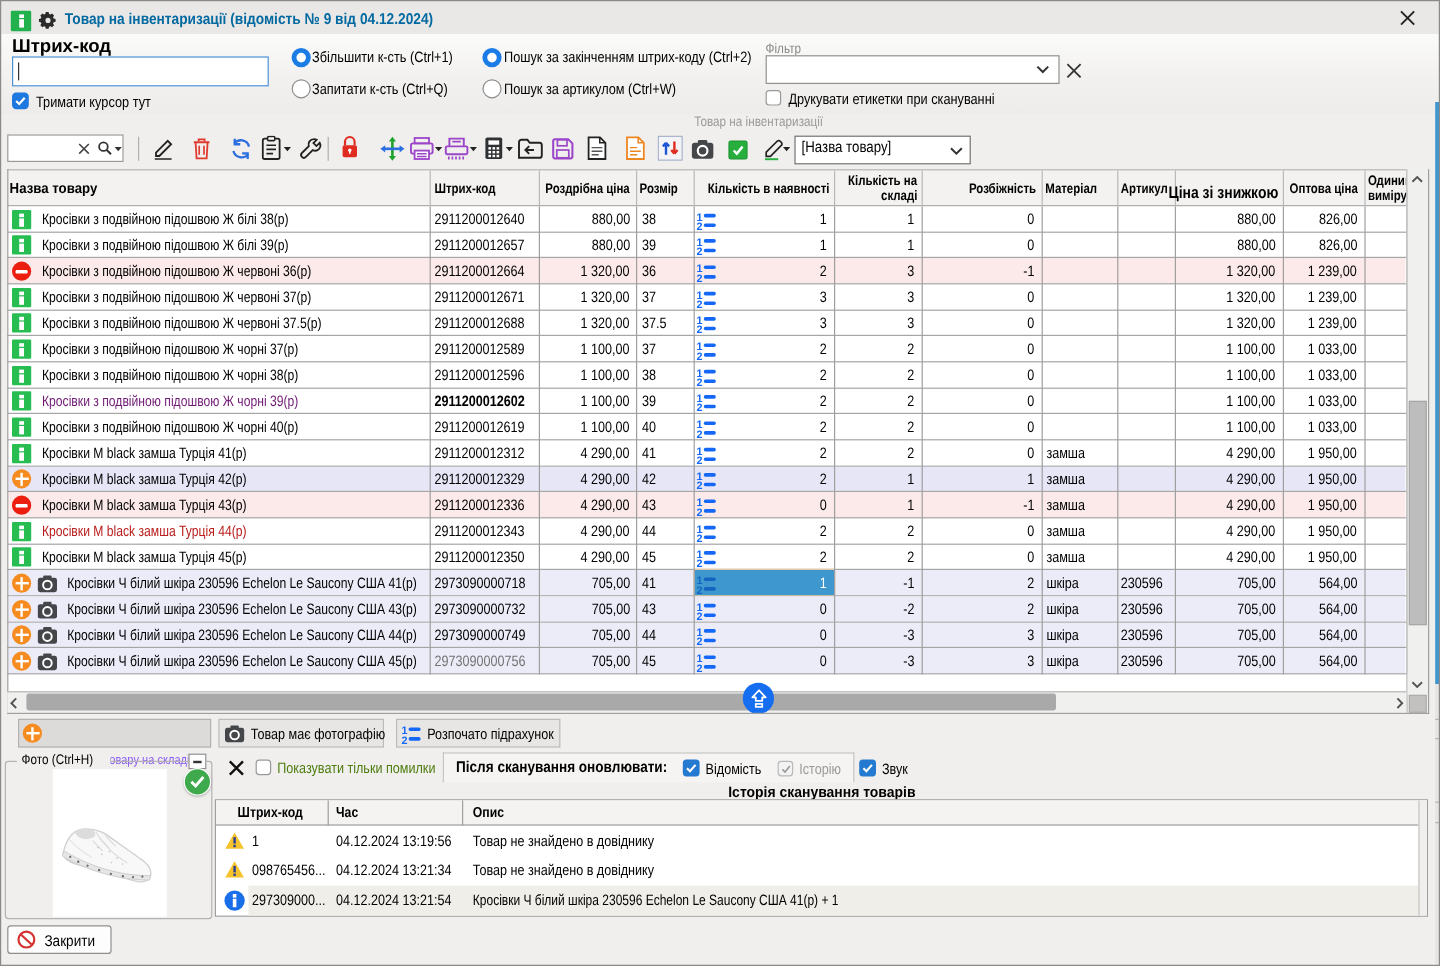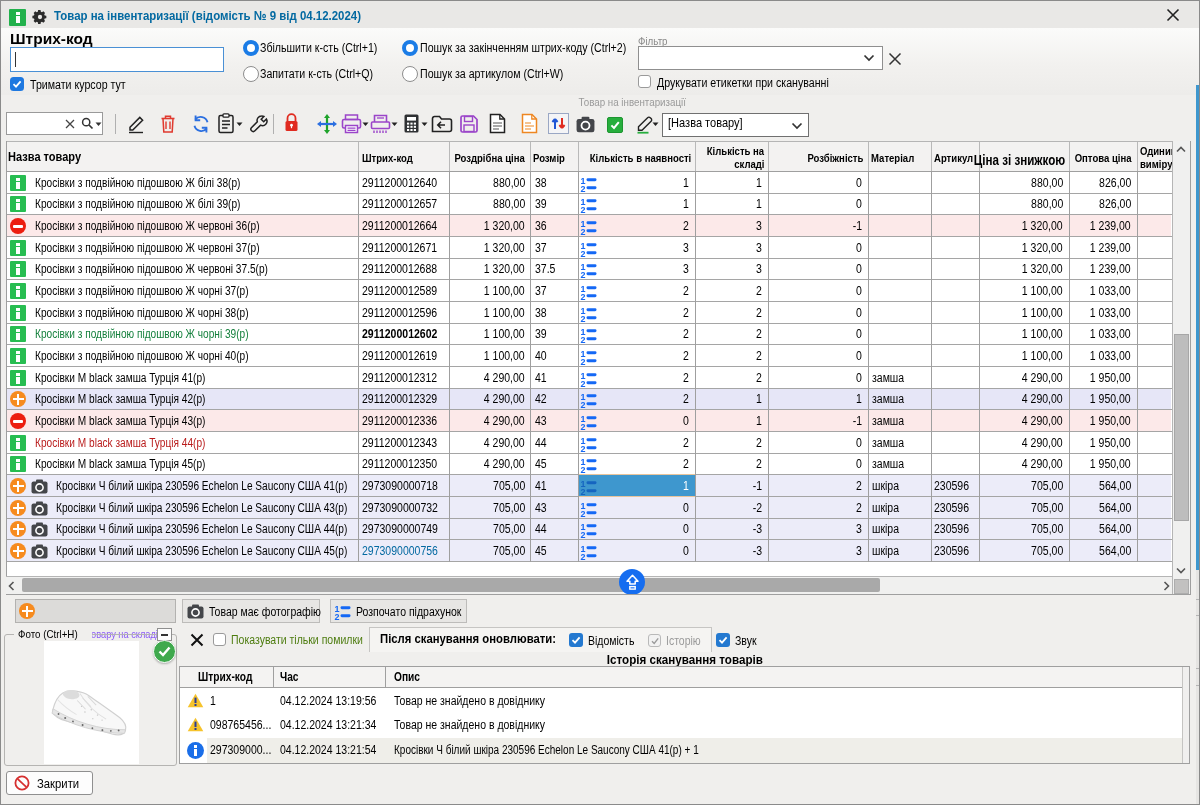--- a/index.html
+++ b/index.html
@@ -362,21 +362,21 @@
 <div class="ab" style="right:511px;top:306px;text-align:right;font-size:12.5px;font-weight:normal;color:#000;white-space:nowrap;line-height:1.15"><span style="display:inline-block;transform:scaleX(0.84);transform-origin:100% 0;white-space:nowrap">2</span></div>
 <div class="ab" style="right:438px;top:306px;text-align:right;font-size:12.5px;font-weight:normal;color:#000;white-space:nowrap;line-height:1.15"><span style="display:inline-block;transform:scaleX(0.84);transform-origin:100% 0;white-space:nowrap">2</span></div>
 <div class="ab" style="right:338px;top:306px;text-align:right;font-size:12.5px;font-weight:normal;color:#000;white-space:nowrap;line-height:1.15"><span style="display:inline-block;transform:scaleX(0.84);transform-origin:100% 0;white-space:nowrap">0</span></div>
 <div class="ab" style="right:137px;top:306px;text-align:right;font-size:12.5px;font-weight:normal;color:#000;white-space:nowrap;line-height:1.15"><span style="display:inline-block;transform:scaleX(0.84);transform-origin:100% 0;white-space:nowrap">1 100,00</span></div>
 <div class="ab" style="right:69px;top:306px;text-align:right;font-size:12.5px;font-weight:normal;color:#000;white-space:nowrap;line-height:1.15"><span style="display:inline-block;transform:scaleX(0.84);transform-origin:100% 0;white-space:nowrap">1 033,00</span></div>
 <div class="ab" style="left:6px;top:344px;width:1166px;height:1px;background:#a5a5a5"></div>
 <div class="ab" style="left:10px;top:326px;width:16px;height:16px;background:#27bd51;border-radius:1px">
     <div class="ab" style="left:6px;top:2.5px;width:4px;height:3.5px;background:#fff"></div>
     <div class="ab" style="left:6px;top:7px;width:4px;height:7px;background:#fff"></div>
   </div>
-<div class="ab" style="left:35px;top:327px;width:321px;overflow:hidden;font-size:12.5px;font-weight:normal;color:#15803d;white-space:nowrap;line-height:1.15"><span style="display:inline-block;transform:scaleX(0.81);transform-origin:0 0;white-space:nowrap">Кросівки з подвійною підошвою Ж чорні 39(р)</span></div>
+<div class="ab" style="left:35px;top:327px;width:321px;overflow:hidden;font-size:12.5px;font-weight:normal;color:#701a75;white-space:nowrap;line-height:1.15"><span style="display:inline-block;transform:scaleX(0.81);transform-origin:0 0;white-space:nowrap">Кросівки з подвійною підошвою Ж чорні 39(р)</span></div>
 <div class="ab" style="left:362px;top:327px;font-size:12.5px;font-weight:bold;color:#000;white-space:nowrap;line-height:1.15"><span style="display:inline-block;transform:scaleX(0.84);transform-origin:0 0;white-space:nowrap">2911200012602</span></div>
 <div class="ab" style="right:675px;top:327px;text-align:right;font-size:12.5px;font-weight:normal;color:#000;white-space:nowrap;line-height:1.15"><span style="display:inline-block;transform:scaleX(0.84);transform-origin:100% 0;white-space:nowrap">1 100,00</span></div>
 <div class="ab" style="left:535px;top:327px;font-size:12.5px;font-weight:normal;color:#000;white-space:nowrap;line-height:1.15"><span style="display:inline-block;transform:scaleX(0.84);transform-origin:0 0;white-space:nowrap">39</span></div>
 <svg class="ab" style="left:580px;top:327px" width="18" height="16" viewBox="0 0 18 16">
     <text x="0.5" y="7.8" font-size="9" font-weight="bold" fill="#1468f5" font-family="Liberation Sans">1</text>
     <text x="0.5" y="15.8" font-size="9" font-weight="bold" fill="#1468f5" font-family="Liberation Sans">2</text>
     <rect x="6.5" y="2.2" width="10" height="3" rx="1.4" fill="#1468f5"></rect>
     <rect x="6.5" y="10.2" width="10" height="3" rx="1.4" fill="#1468f5"></rect>
   </svg>
 <div class="ab" style="right:511px;top:327px;text-align:right;font-size:12.5px;font-weight:normal;color:#000;white-space:nowrap;line-height:1.15"><span style="display:inline-block;transform:scaleX(0.84);transform-origin:100% 0;white-space:nowrap">2</span></div>
@@ -600,21 +600,21 @@
 <div class="ab" style="left:10px;top:543px;width:16px;height:16px;border-radius:50%;background:#f68b1f">
     <div class="ab" style="left:2.5px;top:6.8px;width:11px;height:2.4px;background:#fff"></div>
     <div class="ab" style="left:6.8px;top:2.5px;width:2.4px;height:11px;background:#fff"></div>
   </div>
 <svg class="ab" style="left:31px;top:543px" width="17" height="17" viewBox="0 0 17 17">
     <rect x="0.5" y="3.5" width="16" height="12" rx="2" fill="#44464a"></rect>
     <rect x="5" y="1.5" width="7" height="4" rx="1" fill="#44464a"></rect>
     <circle cx="8.5" cy="9.5" r="3.6" fill="none" stroke="#fff" stroke-width="1.6"></circle>
   </svg>
 <div class="ab" style="left:56px;top:544px;width:300px;overflow:hidden;font-size:12.5px;font-weight:normal;color:#000;white-space:nowrap;line-height:1.15"><span style="display:inline-block;transform:scaleX(0.81);transform-origin:0 0;white-space:nowrap">Кросівки Ч білий шкіра 230596 Echelon Le Saucony США 45(р)</span></div>
-<div class="ab" style="left:362px;top:544px;font-size:12.5px;font-weight:normal;color:#0369a1;white-space:nowrap;line-height:1.15"><span style="display:inline-block;transform:scaleX(0.84);transform-origin:0 0;white-space:nowrap">2973090000756</span></div>
+<div class="ab" style="left:362px;top:544px;font-size:12.5px;font-weight:normal;color:#737373;white-space:nowrap;line-height:1.15"><span style="display:inline-block;transform:scaleX(0.84);transform-origin:0 0;white-space:nowrap">2973090000756</span></div>
 <div class="ab" style="right:675px;top:544px;text-align:right;font-size:12.5px;font-weight:normal;color:#000;white-space:nowrap;line-height:1.15"><span style="display:inline-block;transform:scaleX(0.84);transform-origin:100% 0;white-space:nowrap">705,00</span></div>
 <div class="ab" style="left:535px;top:544px;font-size:12.5px;font-weight:normal;color:#000;white-space:nowrap;line-height:1.15"><span style="display:inline-block;transform:scaleX(0.84);transform-origin:0 0;white-space:nowrap">45</span></div>
 <svg class="ab" style="left:580px;top:544px" width="18" height="16" viewBox="0 0 18 16">
     <text x="0.5" y="7.8" font-size="9" font-weight="bold" fill="#1468f5" font-family="Liberation Sans">1</text>
     <text x="0.5" y="15.8" font-size="9" font-weight="bold" fill="#1468f5" font-family="Liberation Sans">2</text>
     <rect x="6.5" y="2.2" width="10" height="3" rx="1.4" fill="#1468f5"></rect>
     <rect x="6.5" y="10.2" width="10" height="3" rx="1.4" fill="#1468f5"></rect>
   </svg>
 <div class="ab" style="right:511px;top:544px;text-align:right;font-size:12.5px;font-weight:normal;color:#000;white-space:nowrap;line-height:1.15"><span style="display:inline-block;transform:scaleX(0.84);transform-origin:100% 0;white-space:nowrap">0</span></div>
 <div class="ab" style="right:438px;top:544px;text-align:right;font-size:12.5px;font-weight:normal;color:#000;white-space:nowrap;line-height:1.15"><span style="display:inline-block;transform:scaleX(0.84);transform-origin:100% 0;white-space:nowrap">-3</span></div>

